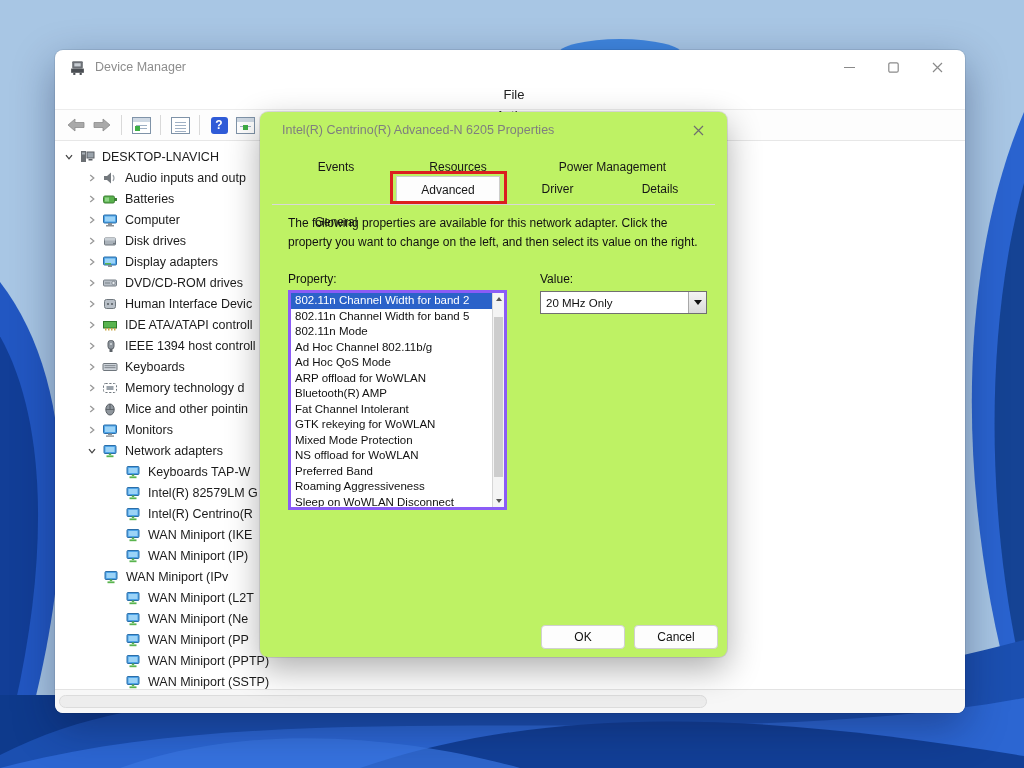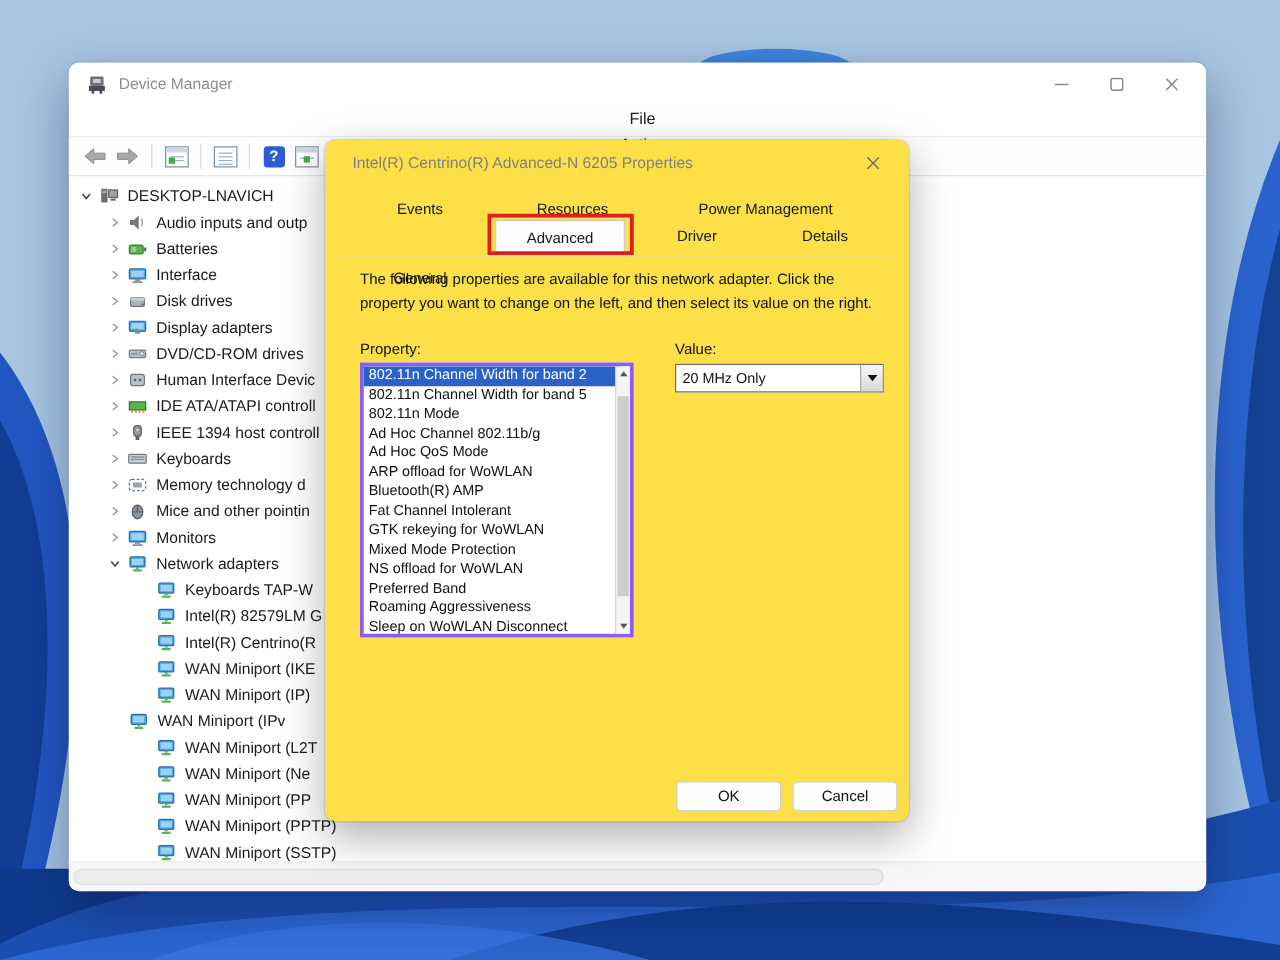--- a/index.html
+++ b/index.html
@@ -41,21 +41,21 @@
 
   .hscroll {
     position:absolute; left:0; right:0; bottom:0; height:24px; background:#f7f7f7;
     border-top:1px solid #e3e3e3; z-index:15; border-radius:0 0 8px 8px;
   }
   .hscroll .thumb { position:absolute; left:4px; top:5px; width:648px; height:13px; background:#ededed; border:1px solid #dcdcdc; border-radius:7px; }
 
   
   .dialog {
     position:absolute; left:260px; top:112px; width:467px; height:545px; z-index:30;
-    background:#fde047; border-radius:8px;
+    background:#bef264; border-radius:8px;
     box-shadow:0 12px 34px rgba(0,0,0,.32), 0 0 0 1px rgba(0,0,0,.10);
   }
   .dlg-titlebar { height:36px; display:flex; align-items:center; padding:0 14px 0 22px; }
   .dlg-title { flex:1; font-size:12.5px; color:#7f7f7f; }
   .dlg-close { width:30px; height:26px; display:flex; align-items:center; justify-content:center; }
 
   .tab { position:absolute; font-size:12px; color:#161616; text-align:center; line-height:22px; }
   .tab.selected {
     background:#fdfdfd; border:1px solid #cdcdcd; border-bottom:none;
     line-height:26px; z-index:2;
@@ -243,21 +243,21 @@
             <svg width="10" height="10" viewBox="0 0 10 10">
               <path d="M3.2 2 L6.8 5 L3.2 8" fill="none" stroke="#9a9a9a" stroke-width="1.3"></path>
             </svg>
           </span>
           <span class="ticon"><svg viewBox="0 0 16 16" width="16" height="16">
               <rect x="1.5" y="3" width="13" height="8" rx="1" fill="#4da3e8" stroke="#2b6ea8" stroke-width="1"></rect>
               <rect x="3" y="4.5" width="10" height="5" fill="#9bd3f7"></rect>
               <rect x="6" y="11" width="4" height="2" fill="#8a9096"></rect>
               <rect x="4" y="13" width="8" height="1.5" fill="#8a9096"></rect>
             </svg></span>
-          <span class="tlabel">Interface</span>
+          <span class="tlabel">Computer</span>
         </div>
         <div class="tree-row" style="padding-left: 27px;">
           <span class="chev">
             <svg width="10" height="10" viewBox="0 0 10 10">
               <path d="M3.2 2 L6.8 5 L3.2 8" fill="none" stroke="#9a9a9a" stroke-width="1.3"></path>
             </svg>
           </span>
           <span class="ticon"><svg viewBox="0 0 16 16" width="16" height="16">
               <rect x="2.5" y="5" width="11" height="7" rx="1" fill="#aab2ba" stroke="#6d757d" stroke-width="1"></rect>
               <rect x="2.5" y="5" width="11" height="2.5" fill="#c9d0d6"></rect>
@@ -313,21 +313,21 @@
           </span>
           <span class="ticon"><svg viewBox="0 0 16 16" width="16" height="16">
               <rect x="1.5" y="4.5" width="13" height="6.5" fill="#59b44e" stroke="#2f7a2a" stroke-width="1"></rect>
               <rect x="3" y="11" width="1.5" height="2.5" fill="#caa94a"></rect>
               <rect x="6" y="11" width="1.5" height="2.5" fill="#caa94a"></rect>
               <rect x="9" y="11" width="1.5" height="2.5" fill="#caa94a"></rect>
               <rect x="12" y="11" width="1.5" height="2.5" fill="#caa94a"></rect>
             </svg></span>
           <span class="tlabel">IDE ATA/ATAPI controll</span>
         </div>
-        <div class="tree-row" style="padding-left: 27px;">
+        <div class="tree-row" style="padding-left: 27px; text-align: right;">
           <span class="chev">
             <svg width="10" height="10" viewBox="0 0 10 10">
               <path d="M3.2 2 L6.8 5 L3.2 8" fill="none" stroke="#9a9a9a" stroke-width="1.3"></path>
             </svg>
           </span>
           <span class="ticon"><svg viewBox="0 0 16 16" width="16" height="16">
               <rect x="5" y="2.5" width="6" height="8.5" rx="2.5" fill="#8f969d" stroke="#5b6167" stroke-width="1"></rect>
               <rect x="6.5" y="11" width="3" height="3" fill="#5b6167"></rect>
               <circle cx="8" cy="6" r="1" fill="#d7dce0"></circle>
             </svg></span>

